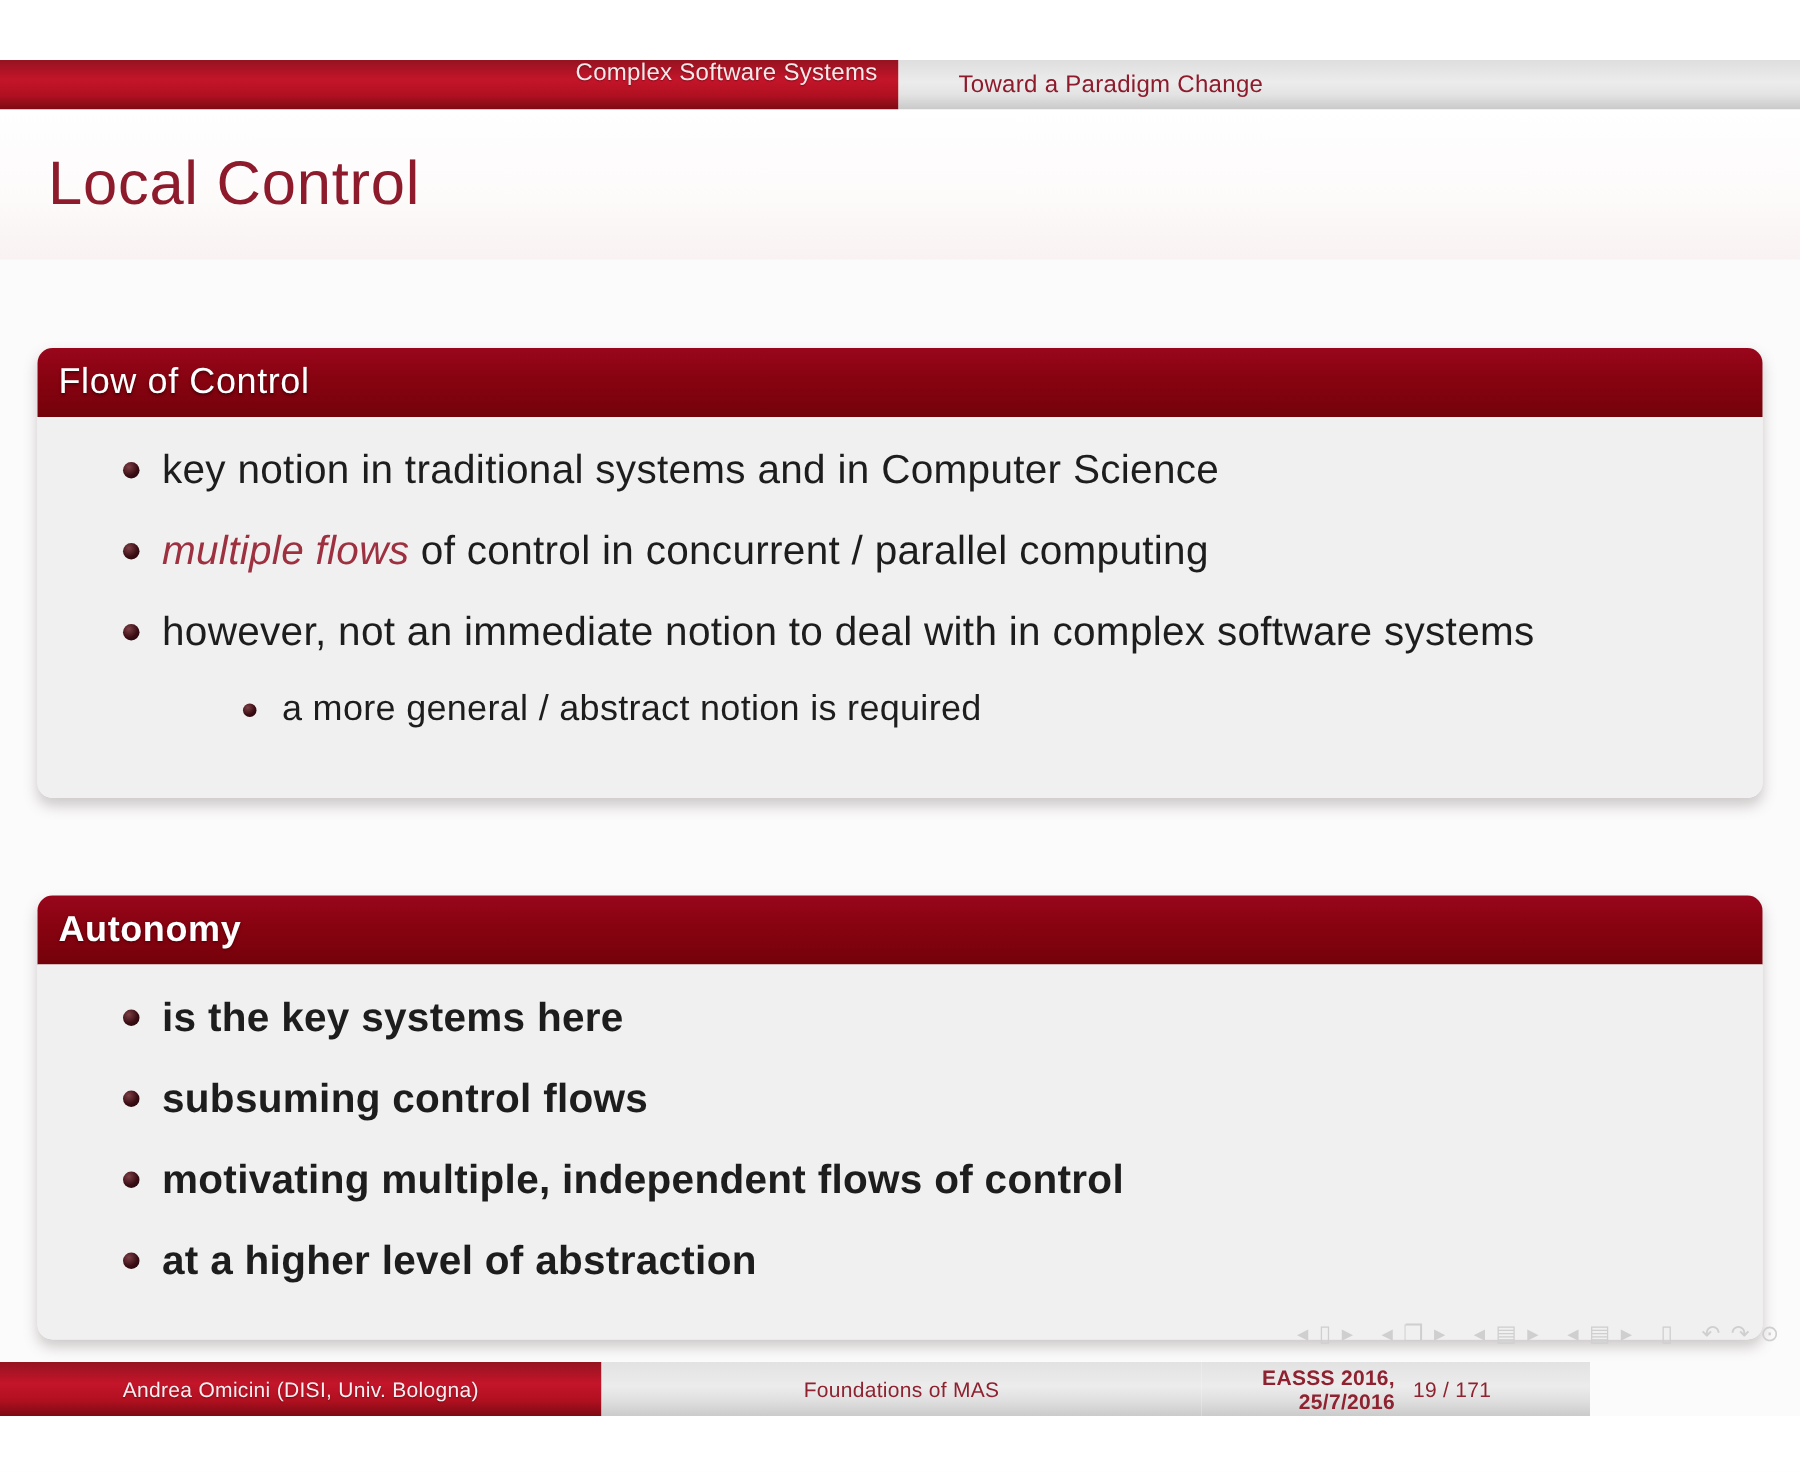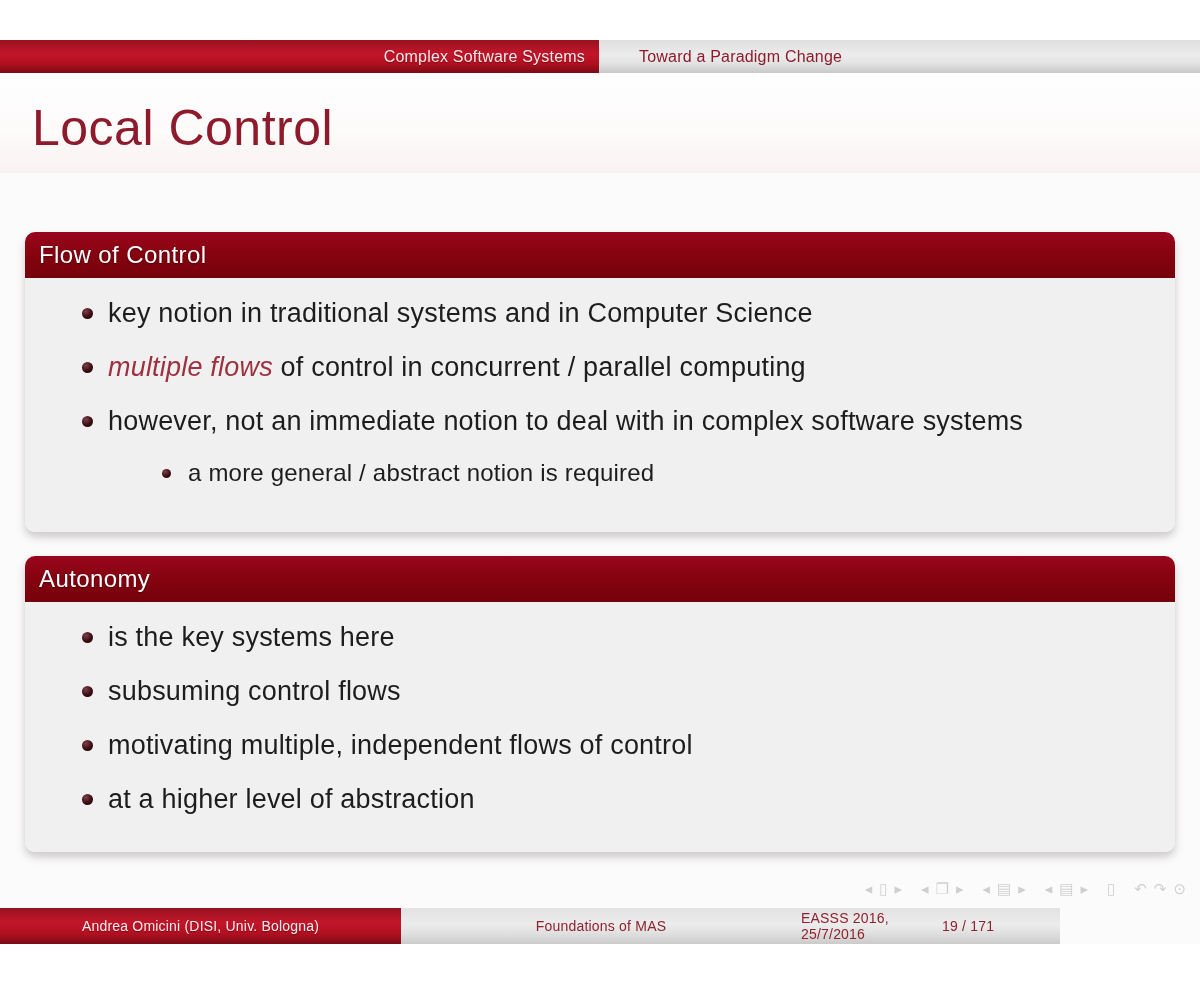--- a/index.html
+++ b/index.html
@@ -7,38 +7,38 @@
     position:relative;width:1200px;height:981px;background:#ffffff;
     font-family:"Liberation Sans","DejaVu Sans",sans-serif;overflow:hidden;
   }
   .slide-bg{position:absolute;left:0;top:40px;width:1200px;height:904px;background:#fcfbfb;}
 
   
   .headline{position:absolute;left:0;top:40px;width:1200px;height:33px;display:flex;}
   .head-left{
     width:599px;height:33px;
     background:linear-gradient(180deg,#951320 0%,#c4152a 40%,#b01020 72%,#7c0a14 100%);
-    display:flex;align-items:center;justify-content:flex-end;padding-right:14px;box-sizing:border-box;
+    display:flex;justify-content:flex-end;padding-right:14px;box-sizing:border-box;
   }
   .head-left span{color:#f7e9ea;font-size:16px;letter-spacing:.2px;text-shadow:0 1px 1px rgba(0,0,0,.35);}
   .head-right{
     flex:1;height:33px;
     background:linear-gradient(180deg,#dedede 0%,#ececec 45%,#e3e3e3 70%,#c9c9c9 100%);
     display:flex;align-items:center;padding-left:40px;box-sizing:border-box;
   }
   .head-right span{color:var(--dark-red,#8d1b2c);font-size:16px;letter-spacing:.2px;}
 
   
   .frametitle-area{
     position:absolute;left:0;top:73px;width:1200px;height:100px;
     background:linear-gradient(180deg,#ffffff 0%,#fdfafa 60%,#f9f2f2 100%);
   }
   .frametitle{
     position:absolute;left:32px;top:26px;
-    color:var(--dark-red,#8d1b2c);font-size:50px;font-weight:500;letter-spacing:.5px;
+    color:var(--dark-red,#8d1b2c);font-size:41px;font-weight:500;letter-spacing:.5px;
   }
 
   
   .block{position:absolute;left:25px;width:1150px;box-shadow:0 5px 9px rgba(95,85,85,.30);border-radius:10px;}
   .block-title{
     height:46px;border-radius:10px 10px 0 0;
     background:linear-gradient(180deg,#99061c 0%,#870310 45%,#74020b 100%);
     display:flex;align-items:center;padding-left:14px;box-sizing:border-box;
   }
   .block-title span{color:#ffffff;font-size:24px;letter-spacing:.4px;text-shadow:0 1px 2px rgba(0,0,0,.45);}
@@ -55,21 +55,21 @@
   }
   ul.bullets li.sub{margin-left:80px;font-size:24px;line-height:32px;margin-bottom:0;}
   .bullet{
     position:absolute;left:2px;top:13px;width:11px;height:11px;border-radius:50%;
     background:radial-gradient(circle at 35% 30%,#7d4046 0%,#3a0d13 55%,#1d0306 100%);
   }
   li.sub .bullet{width:9px;height:9px;top:12px;}
   .alert-italic{font-style:italic;color:var(--alert-red,#9d3140);}
 
   #block1{top:232px;}
-  #block2{top:556px;}
+  #block2{top:597px;font-weight:bold;}
 
   
   .navline{
     position:absolute;right:14px;top:876px;height:26px;display:flex;align-items:center;gap:7px;
     color:#d0cfcf;font-size:15px;font-family:"DejaVu Sans",sans-serif;
   }
   .navline .grp{margin-left:12px;display:flex;gap:7px;}
   .navline span{cursor:pointer;}
 
   
@@ -84,21 +84,21 @@
     width:400px;height:36px;
     background:linear-gradient(180deg,#e2e2e2 0%,#ececec 45%,#e0e0e0 70%,#cbcbcb 100%);
     display:flex;align-items:center;justify-content:center;
   }
   .foot-right{
     flex:1;height:36px;
     background:linear-gradient(180deg,#e2e2e2 0%,#ececec 45%,#e0e0e0 70%,#cbcbcb 100%);
     display:flex;align-items:center;
   }
   .foot-mid span,.foot-right span{color:#8e2230;letter-spacing:.2px;}
-  .foot-date{flex:1;text-align:left;}
+  .foot-date{flex:1;text-align:right;font-weight:bold;}
   .foot-page{width:130px;text-align:left;padding-left:12px;box-sizing:border-box;}
 </style>
 </head>
 <body>
 
 <div class="canvas">
   <div class="slide-bg"></div>
 
   <div class="headline">
     <div class="head-left">

